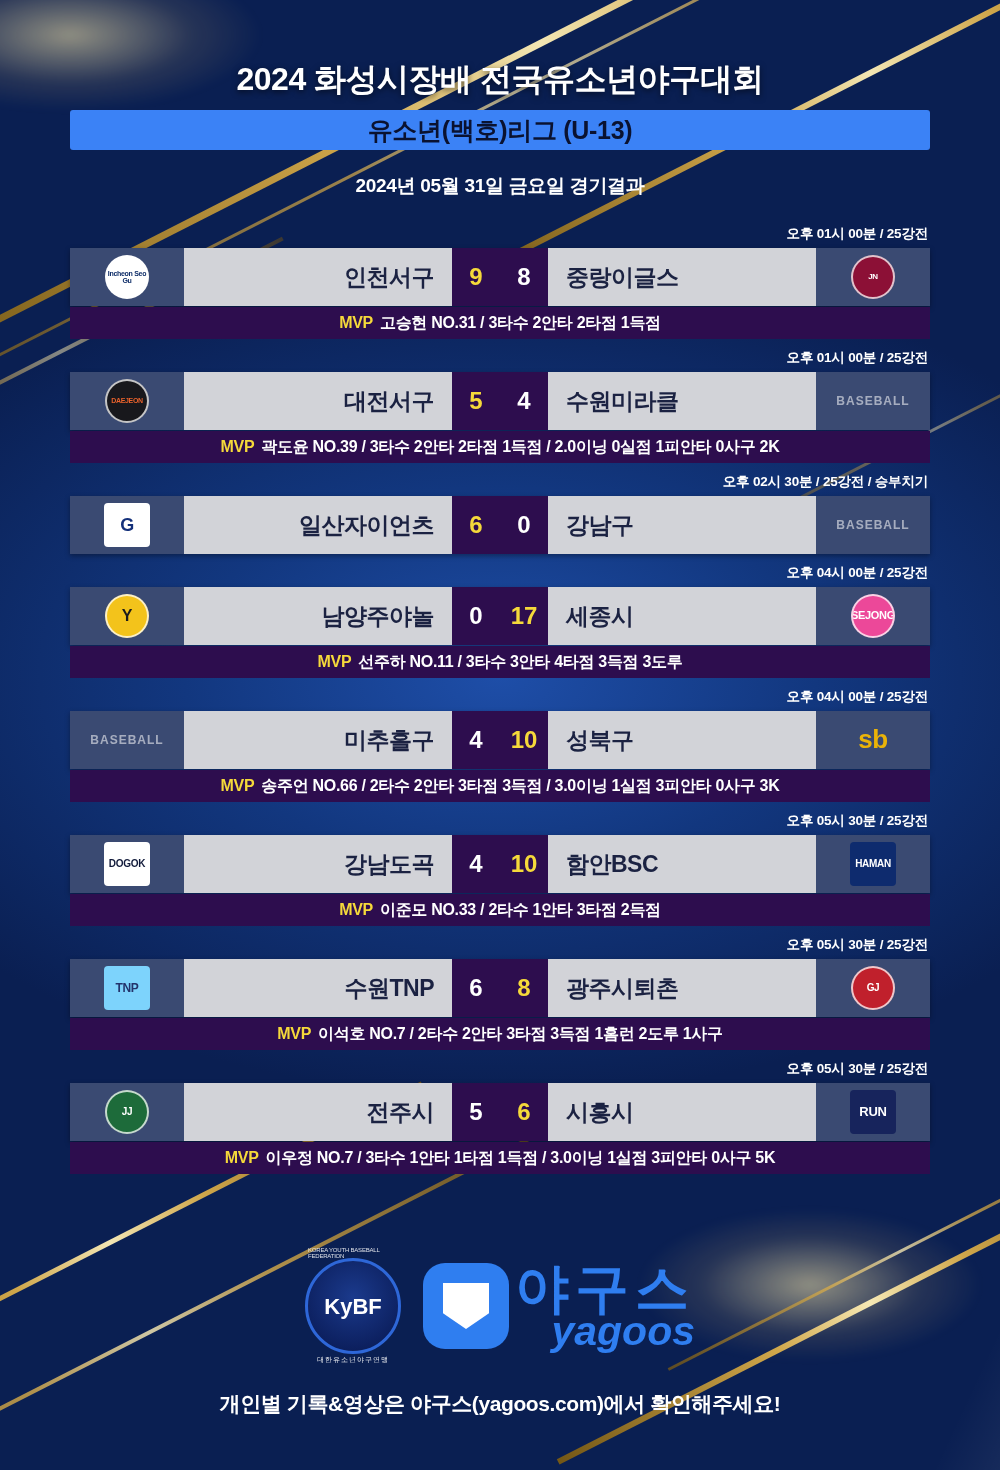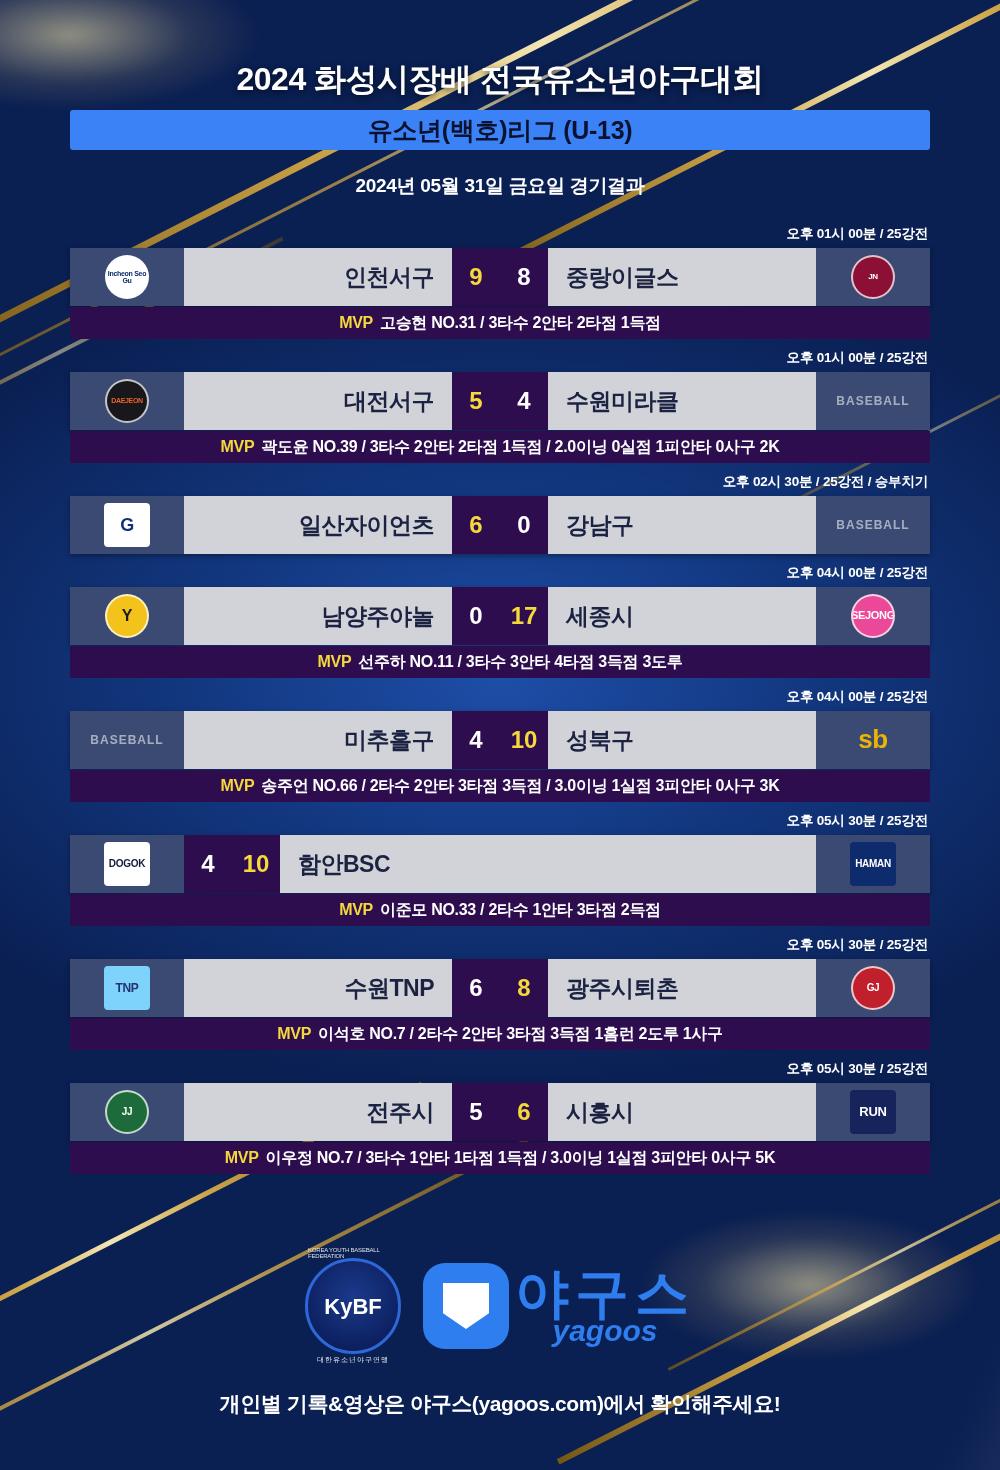--- a/index.html
+++ b/index.html
@@ -156,21 +156,21 @@
     background: #2f7ef0;
     display: flex; align-items: center; justify-content: center;
   }
   .yg-home {
     width: 46px; height: 46px; background: #fff;
     clip-path: polygon(50% 0%, 100% 34%, 100% 100%, 0% 100%, 0% 34%);
     transform: rotate(180deg);
   }
   .yg-text { display: flex; flex-direction: column; line-height: 1; }
   .yg-kr { font-size: 54px; font-weight: bold; color: #2f7ef0; letter-spacing: 6px; }
-  .yg-en { font-size: 30px; font-style: italic; font-weight: bold; color: #2f7ef0; text-align: center; margin-top: -4px; }
+  .yg-en { font-size: 41px; font-style: italic; font-weight: bold; color: #2f7ef0; text-align: right; margin-top: -4px; }
   .footnote {
     position: absolute; bottom: 52px; left: 0; width: 1000px; text-align: center;
     color: #ffffff; font-size: 21px; font-weight: bold; letter-spacing: -0.4px;
   }
 </style>
 </head>
 <body>
 
 <div class="page">
   <div class="bg"></div>
@@ -281,20 +281,21 @@
           <span class="tag">MVP</span>
           <span>송주언 NO.66 / 2타수 2안타 3타점 3득점 / 3.0이닝 1실점 3피안타 0사구 3K</span>
         </div>
       </div>
       <div class="game">
         <div class="meta">오후 05시 30분  /  25강전</div>
         <div class="row">
           <div class="logo">
             <div class="logo-square" style="background: rgb(255, 255, 255); color: rgb(17, 26, 58); font-size: 10px;">DOGOK</div>
           </div>
+          <div class="team home">강남도곡</div>
           <div class="score home">4</div>
           <div class="score away win">10</div>
           <div class="team away">함안BSC</div>
           <div class="logo right">
             <div class="logo-square" style="background: rgb(14, 43, 110); color: rgb(255, 255, 255); font-size: 10px;">HAMAN</div>
           </div>
         </div>
         <div class="mvp">
           <span class="tag">MVP</span>
           <span>이준모 NO.33 / 2타수 1안타 3타점 2득점</span>

